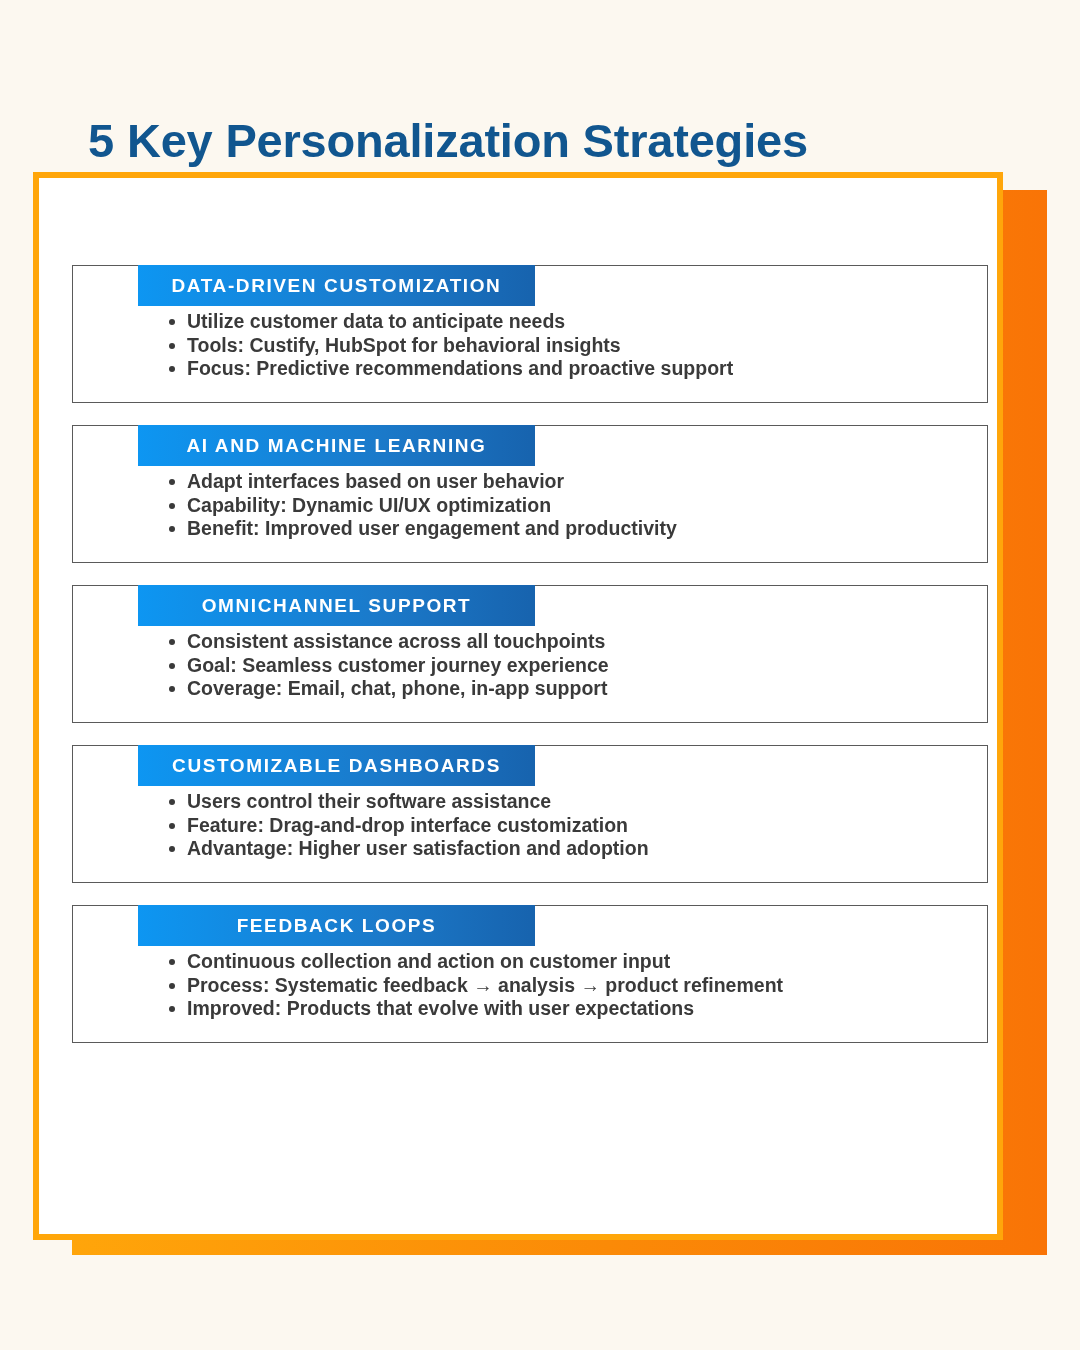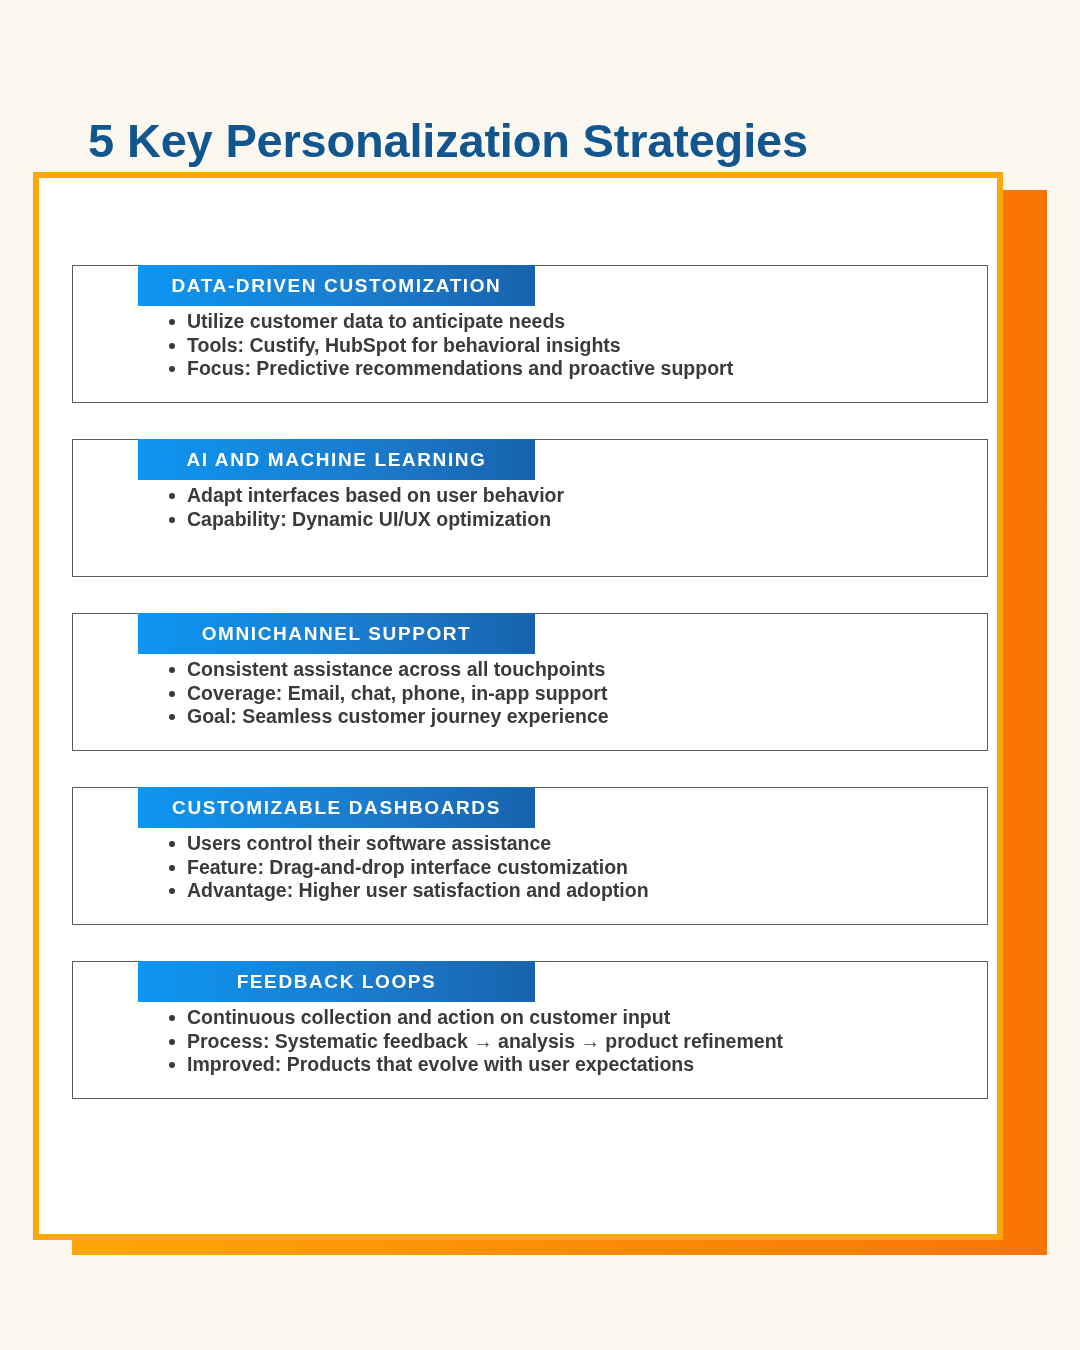--- a/index.html
+++ b/index.html
@@ -59,21 +59,21 @@
   
   .sections {
     position: absolute;
     left: 72px;
     top: 265px;
     width: 916px;
   }
 
   .section {
     position: relative;
-    margin-bottom: 36px;
+    margin-bottom: 22px;
   }
   .section:last-child { margin-bottom: 0; }
 
   .sec-box {
     border: 1.5px solid #5A5A5A;
     box-sizing: border-box;
     min-height: 138px;
     padding: 44px 0 18px 0;
     background: transparent;
   }
@@ -157,32 +157,33 @@
       </div>
     </div>
 
     <div class="section">
       <div class="badge-mask"></div>
       <div class="badge">AI AND MACHINE LEARNING</div>
       <div class="sec-box">
         <ul class="bullets">
           <li>Adapt interfaces based on user behavior</li>
           <li>Capability: Dynamic UI/UX optimization</li>
+          <li>Benefit: Improved user engagement and productivity</li>
         </ul>
       </div>
     </div>
 
     <div class="section">
       <div class="badge-mask"></div>
       <div class="badge">OMNICHANNEL SUPPORT</div>
       <div class="sec-box">
         <ul class="bullets">
           <li>Consistent assistance across all touchpoints</li>
+          <li>Goal: Seamless customer journey experience</li>
           <li>Coverage: Email, chat, phone, in-app support</li>
-          <li>Goal: Seamless customer journey experience</li>
         </ul>
       </div>
     </div>
 
     <div class="section">
       <div class="badge-mask"></div>
       <div class="badge">CUSTOMIZABLE DASHBOARDS</div>
       <div class="sec-box">
         <ul class="bullets">
           <li>Users control their software assistance</li>

